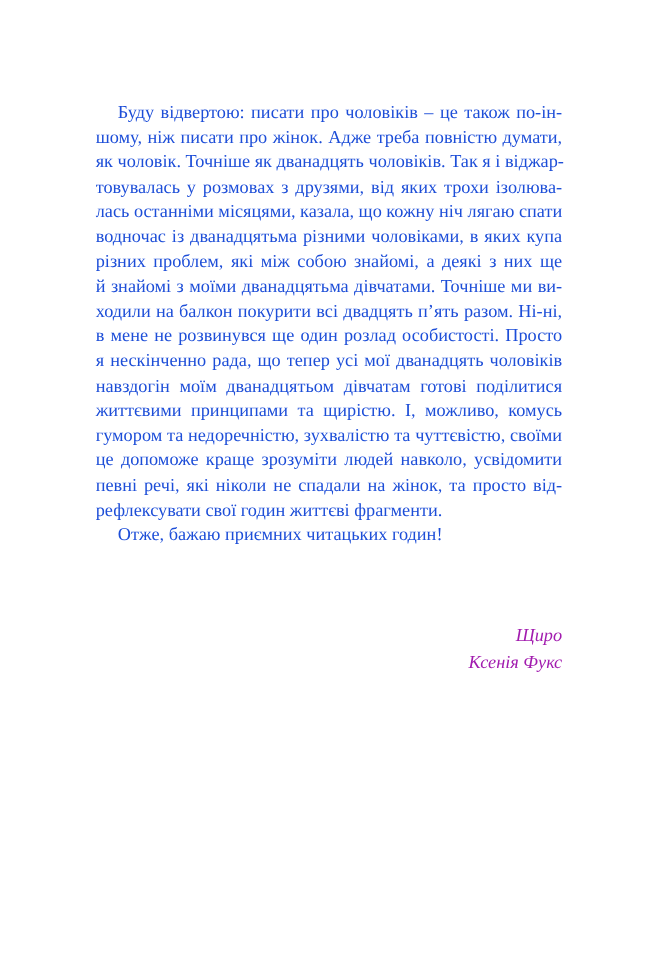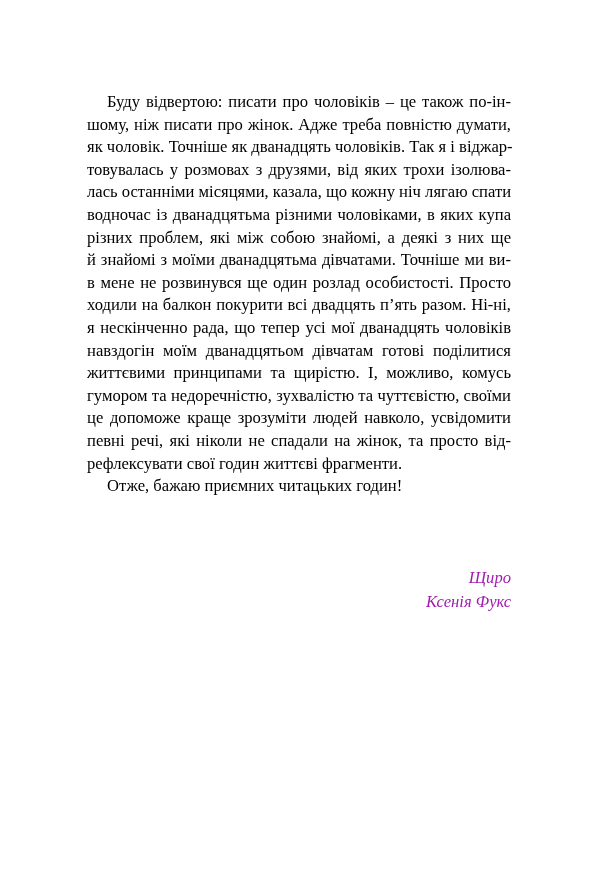--- a/index.html
+++ b/index.html
@@ -10,21 +10,21 @@
     overflow: hidden;
   }
   .page {
     position: absolute;
     left: 87px;
     top: 91px;
     width: 424px;
     font-family: "Liberation Serif", "DejaVu Serif", serif;
     font-size: 16.6px;
     line-height: 22.6px;
-    color: #000000;
+    color: #1d4ed8;
   }
   .line {
     display: block;
     white-space: nowrap;
     text-align: justify;
     text-align-last: justify;
     height: 22.6px;
   }
   .line.indent { padding-left: 20px; }
   .line.last { text-align-last: left; }
@@ -47,22 +47,22 @@
 <div class="page">
   <div>
     <span class="line indent">Буду відвертою: писати про чоловіків – це також по-ін-</span>
     <span class="line">шому, ніж писати про жінок. Адже треба повністю думати,</span>
     <span class="line">як чоловік. Точніше як дванадцять чоловіків. Так я і віджар-</span>
     <span class="line">товувалась у розмовах з друзями, від яких трохи ізолюва-</span>
     <span class="line">лась останніми місяцями, казала, що кожну ніч лягаю спати</span>
     <span class="line">водночас із дванадцятьма різними чоловіками, в яких купа</span>
     <span class="line">різних проблем, які між собою знайомі, а деякі з них ще</span>
     <span class="line">й знайомі з моїми дванадцятьма дівчатами. Точніше ми ви-</span>
+    <span class="line">ходили на балкон покурити всі двадцять п’ять разом. Ні-ні,</span>
     <span class="line">в мене не розвинувся ще один розлад особистості. Просто</span>
-    <span class="line">ходили на балкон покурити всі двадцять п’ять разом. Ні-ні,</span>
     <span class="line">я нескінченно рада, що тепер усі мої дванадцять чоловіків</span>
     <span class="line">навздогін моїм дванадцятьом дівчатам готові поділитися</span>
     <span class="line">життєвими принципами та щирістю. І, можливо, комусь</span>
     <span class="line">гумором та недоречністю, зухвалістю та чуттєвістю, своїми</span>
     <span class="line">це допоможе краще зрозуміти людей навколо, усвідомити</span>
     <span class="line">певні речі, які ніколи не спадали на жінок, та просто від-</span>
     <span class="line last">рефлексувати свої годин життєві фрагменти.</span>
   </div>
   <div>
     <span class="line indent last">Отже, бажаю приємних читацьких годин!</span>

